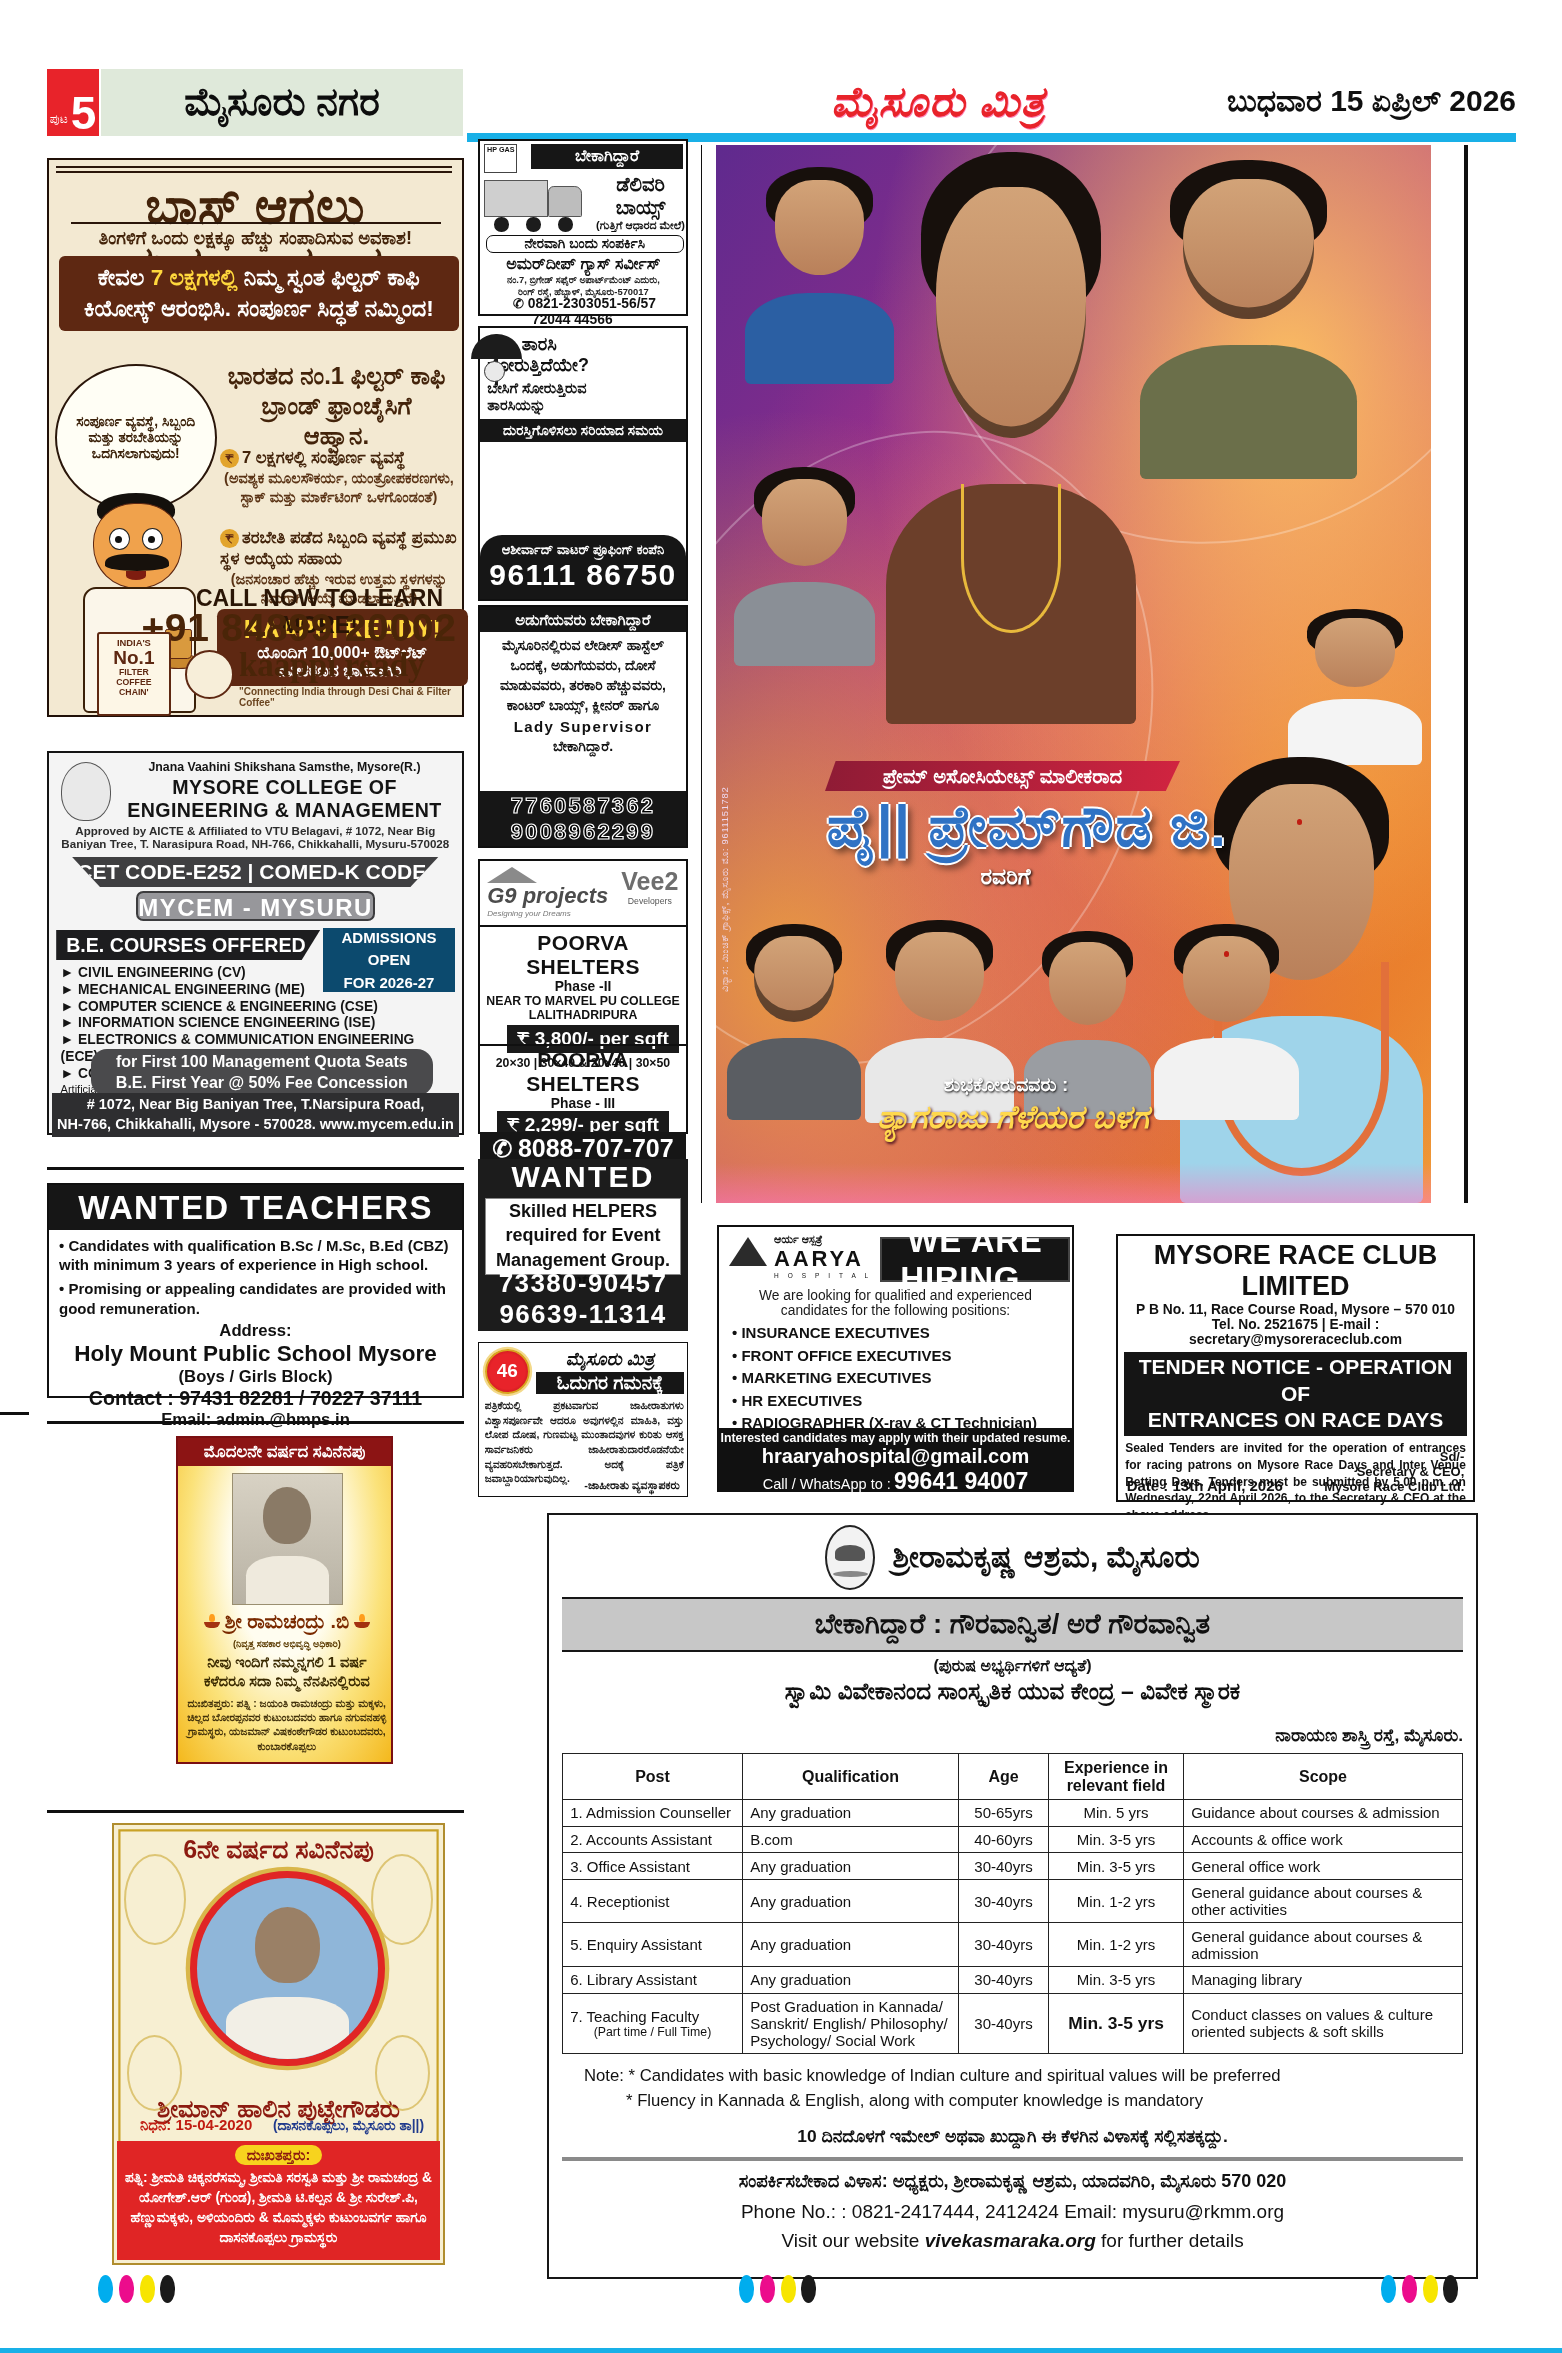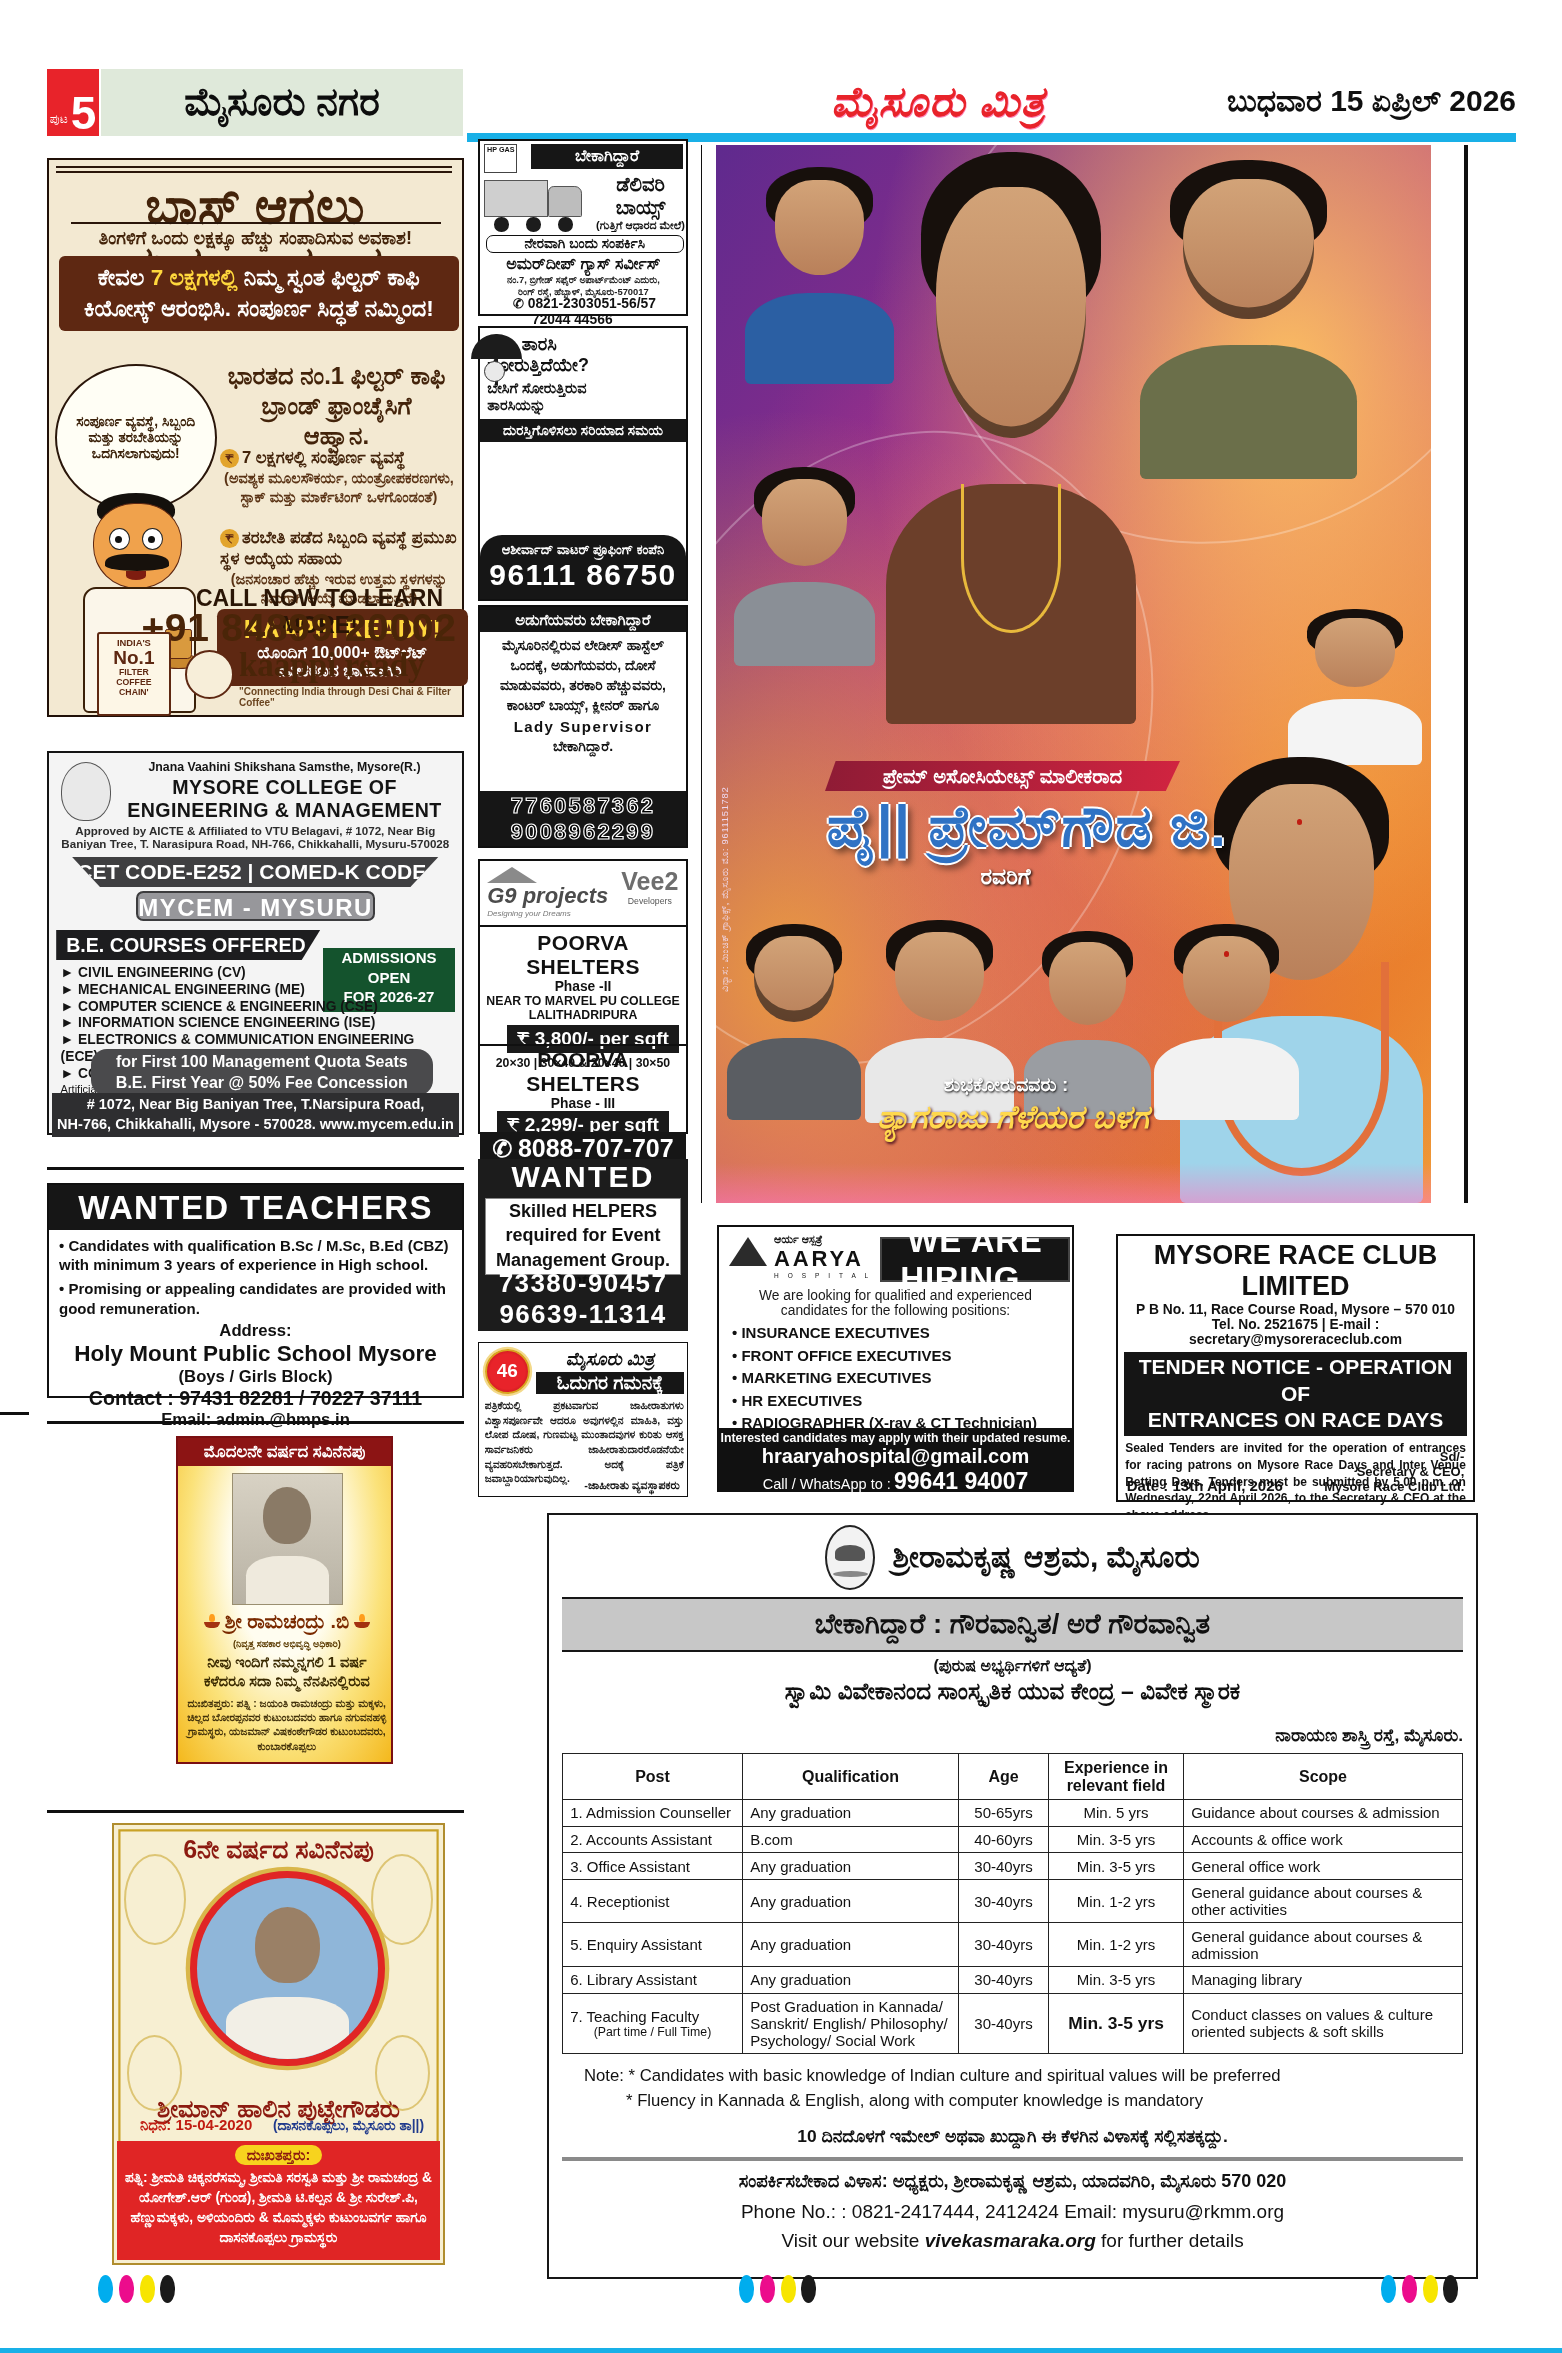--- a/index.html
+++ b/index.html
@@ -52,21 +52,21 @@
   .cm-saucer{background:#c8872e;border:1.4px solid #5e2812;border-radius:50%;}
 
   
   .college{border:2.9px solid #141414;background:#f4f4f4;color:#141414;}
   .col-org{font-size:12.3px;font-weight:bold;}
   .col-name{font-size:19.6px;font-weight:bold;letter-spacing:0.4px;}
   .col-app{font-size:11.6px;font-weight:bold;color:#2d2d2d;}
   .col-cet{background:#3f3f41;color:#fff;font-size:21px;font-weight:bold;clip-path:polygon(4% 0,96% 0,89% 100%,11% 100%);}
   .col-mycem{background:#97979b;border:2.2px solid #3c3c3e;border-radius:7.2px;color:#fff;font-size:24px;font-weight:bold;letter-spacing:1.4px;}
   .col-behead{background:#1d1d1f;color:#fff;font-size:19.6px;font-weight:bold;clip-path:polygon(0 0,100% 0,93% 100%,0 100%);display:flex;align-items:center;padding-left:10px;}
-  .col-adm{background:#14532d;color:#fff;font-size:15px;font-weight:bold;text-align:center;line-height:1.3;display:flex;flex-direction:column;justify-content:flex-start;margin-top:20px;}
+  .col-adm{background:#0c4a6e;color:#fff;font-size:15px;font-weight:bold;text-align:center;line-height:1.3;display:flex;flex-direction:column;justify-content:space-between;}
   .col-li{font-size:13.8px;font-weight:bold;line-height:1.22;}
   .col-ai{font-size:11px;font-weight:normal;}
   .col-conc{background:#4a4a4c;color:#fff;border-radius:16px;font-size:16px;font-weight:bold;line-height:1.3;}
   .col-fac{background:#3a3a3c;color:#fff;border-radius:11.6px;font-size:16px;font-weight:bold;font-style:italic;}
   .col-pr{font-size:13.8px;font-weight:bold;}
   .col-foot{background:#2e2e30;color:#fff;font-size:14.5px;font-weight:bold;line-height:1.35;}
   .col-crest{border:1.4px solid #555;border-radius:50% 50% 45% 45%;background:#e9e9e9;}
 
   
   .teachers{border:2.2px solid #101010;background:#fff;}

